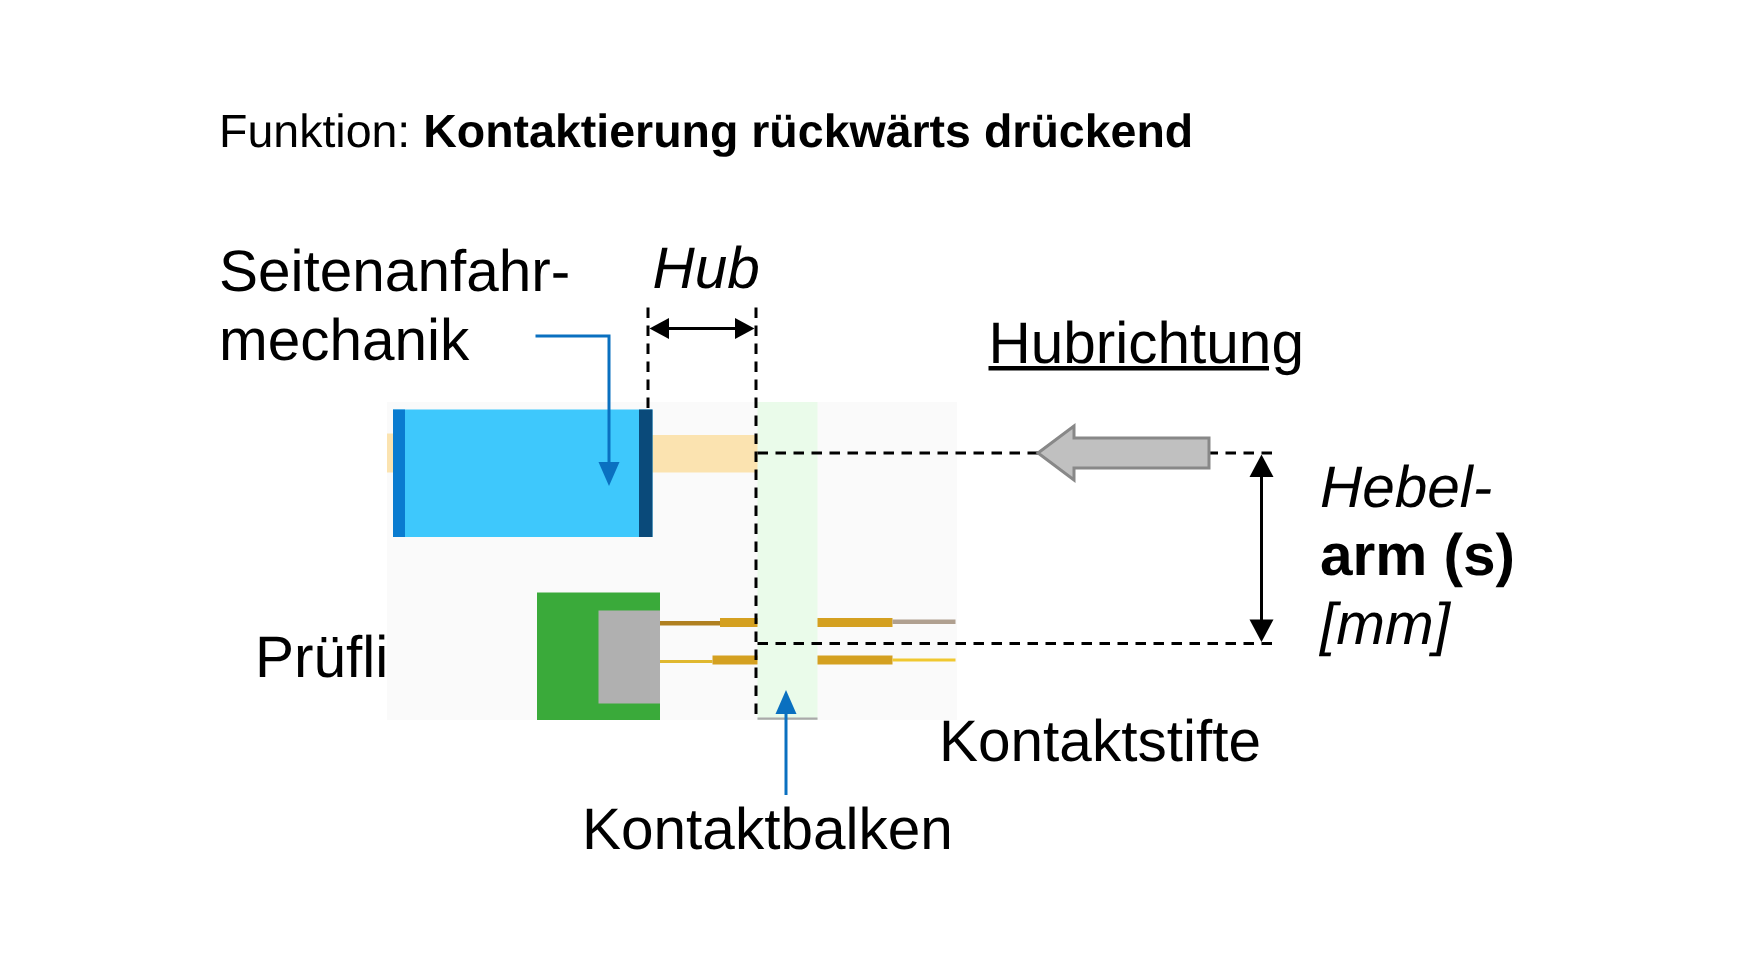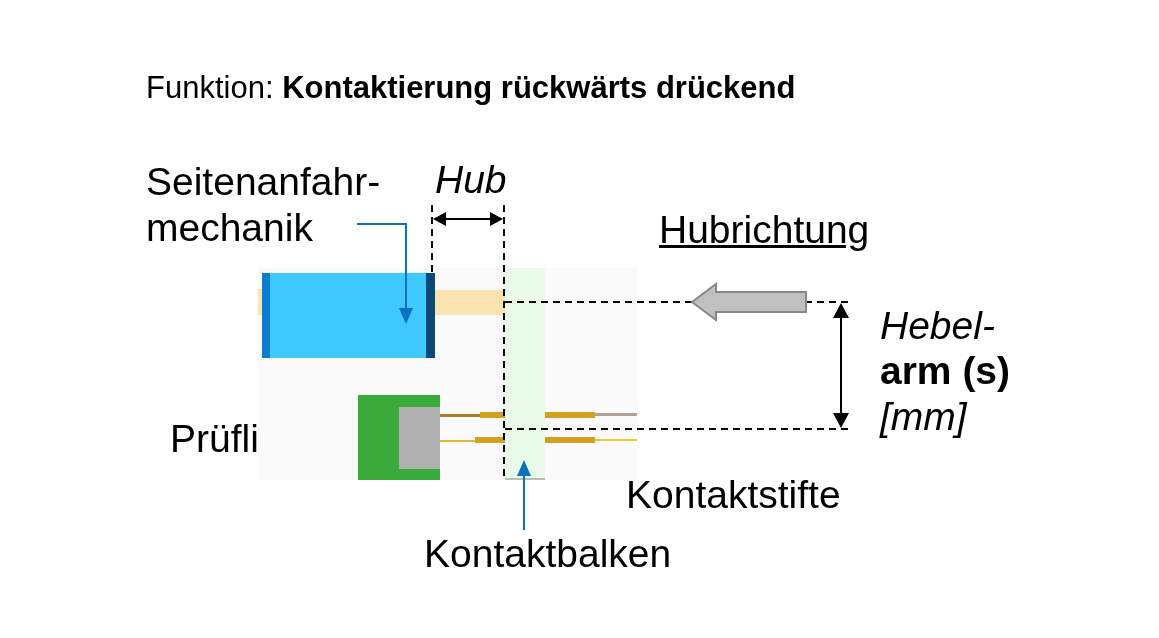--- a/index.html
+++ b/index.html
@@ -16,21 +16,21 @@
 
 <div class="txt" style="left:146px;top:160px;">Seitenanfahr-</div>
 <div class="txt" style="left:146px;top:206px;">mechanik</div>
 <div class="txt" style="left:435px;top:158px;font-style:italic;">Hub</div>
 <div class="txt" style="left:659px;top:208px;text-decoration:underline;">Hubrichtung</div>
 <div class="txt" style="left:880px;top:304px;font-style:italic;">Hebel-</div>
 <div class="txt" style="left:880px;top:349px;font-weight:bold;">arm (s)</div>
 <div class="txt" style="left:880px;top:395px;font-style:italic;">[mm]</div>
 <div class="txt" style="left:170px;top:417px;">Prüfling</div>
 <div class="txt" style="left:626px;top:473px;">Kontaktstifte</div>
-<div class="txt" style="left:424px;top:532px;">Kontaktbalken</div>
+<div class="txt" style="left:388px;top:532px;">Kontaktbalken</div>
 
 <svg width="1159" height="638" viewBox="0 0 1159 638">
   <defs>
     <marker id="blk" markerWidth="10" markerHeight="10" refX="9" refY="5" orient="auto" markerUnits="userSpaceOnUse">
       <path d="M0,0 L10,5 L0,10 z" fill="#000"></path>
     </marker>
   </defs>
 
   <rect x="258" y="268" width="380" height="212" fill="#fafafa"></rect>
 

